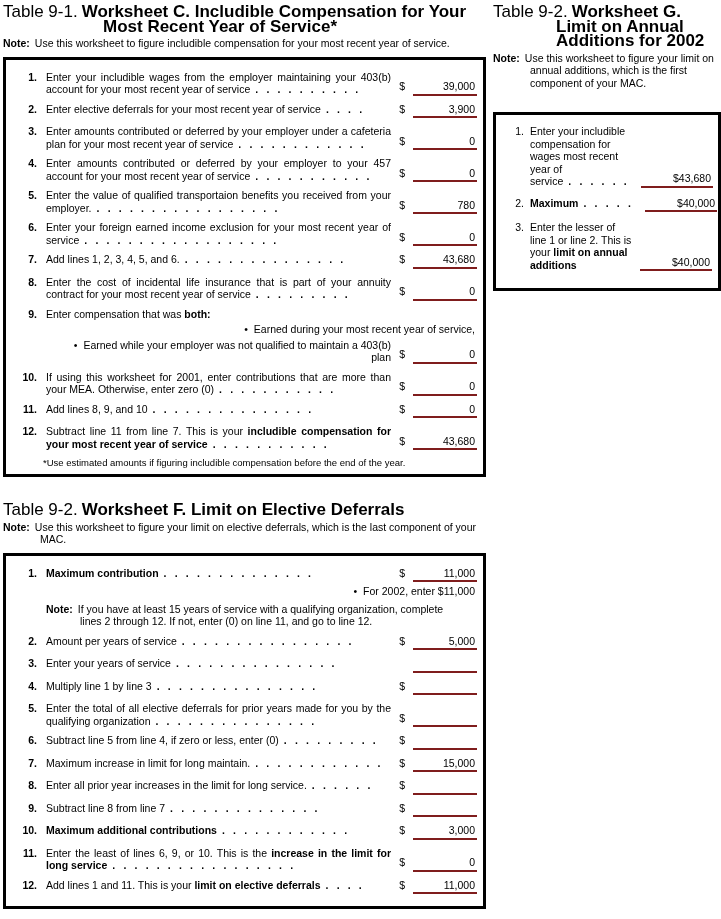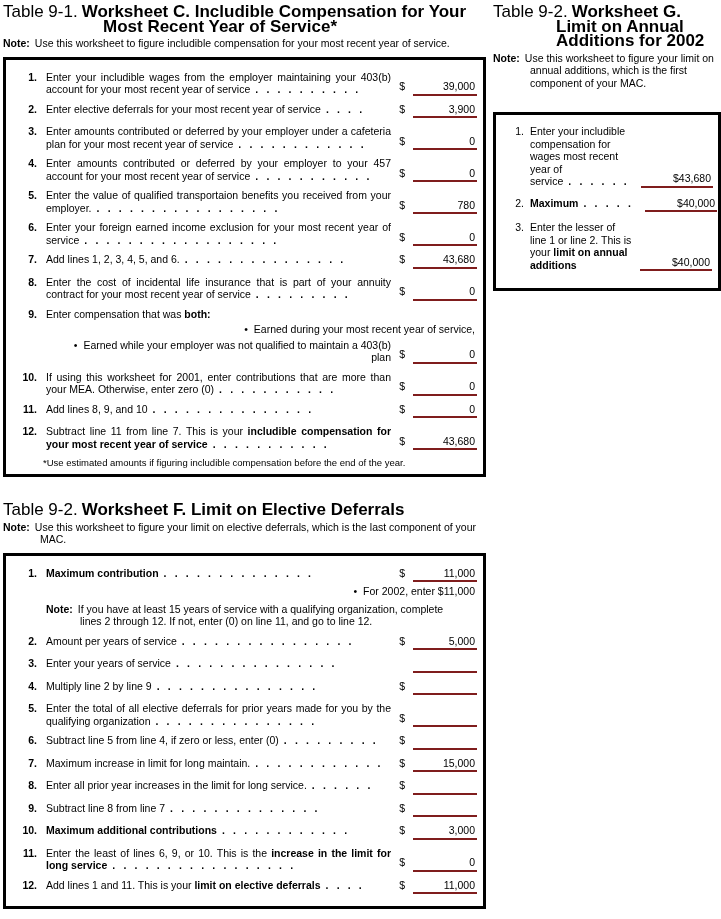--- a/index.html
+++ b/index.html
@@ -257,21 +257,21 @@
                 <div class="wamt">
                   <span class="uline">&nbsp;</span>
                 </div>
               </div>
             </div>
           </div>
           <div class="wrow">
             <div class="wnum">4.</div>
             <div class="wbody">
               <div class="wline">
-                <div class="wtext"><span>Multiply line 2 by line 9</span><span class="dots">...............</span></div>
+                <div class="wtext"><span>Multiply line 1 by line 3</span><span class="dots">...............</span></div>
                 <div class="wamt">
                   <span class="usd">$</span>
                   <span class="uline">&nbsp;</span>
                 </div>
               </div>
             </div>
           </div>
           <div class="wrow">
             <div class="wnum">5.</div>
             <div class="wbody">

